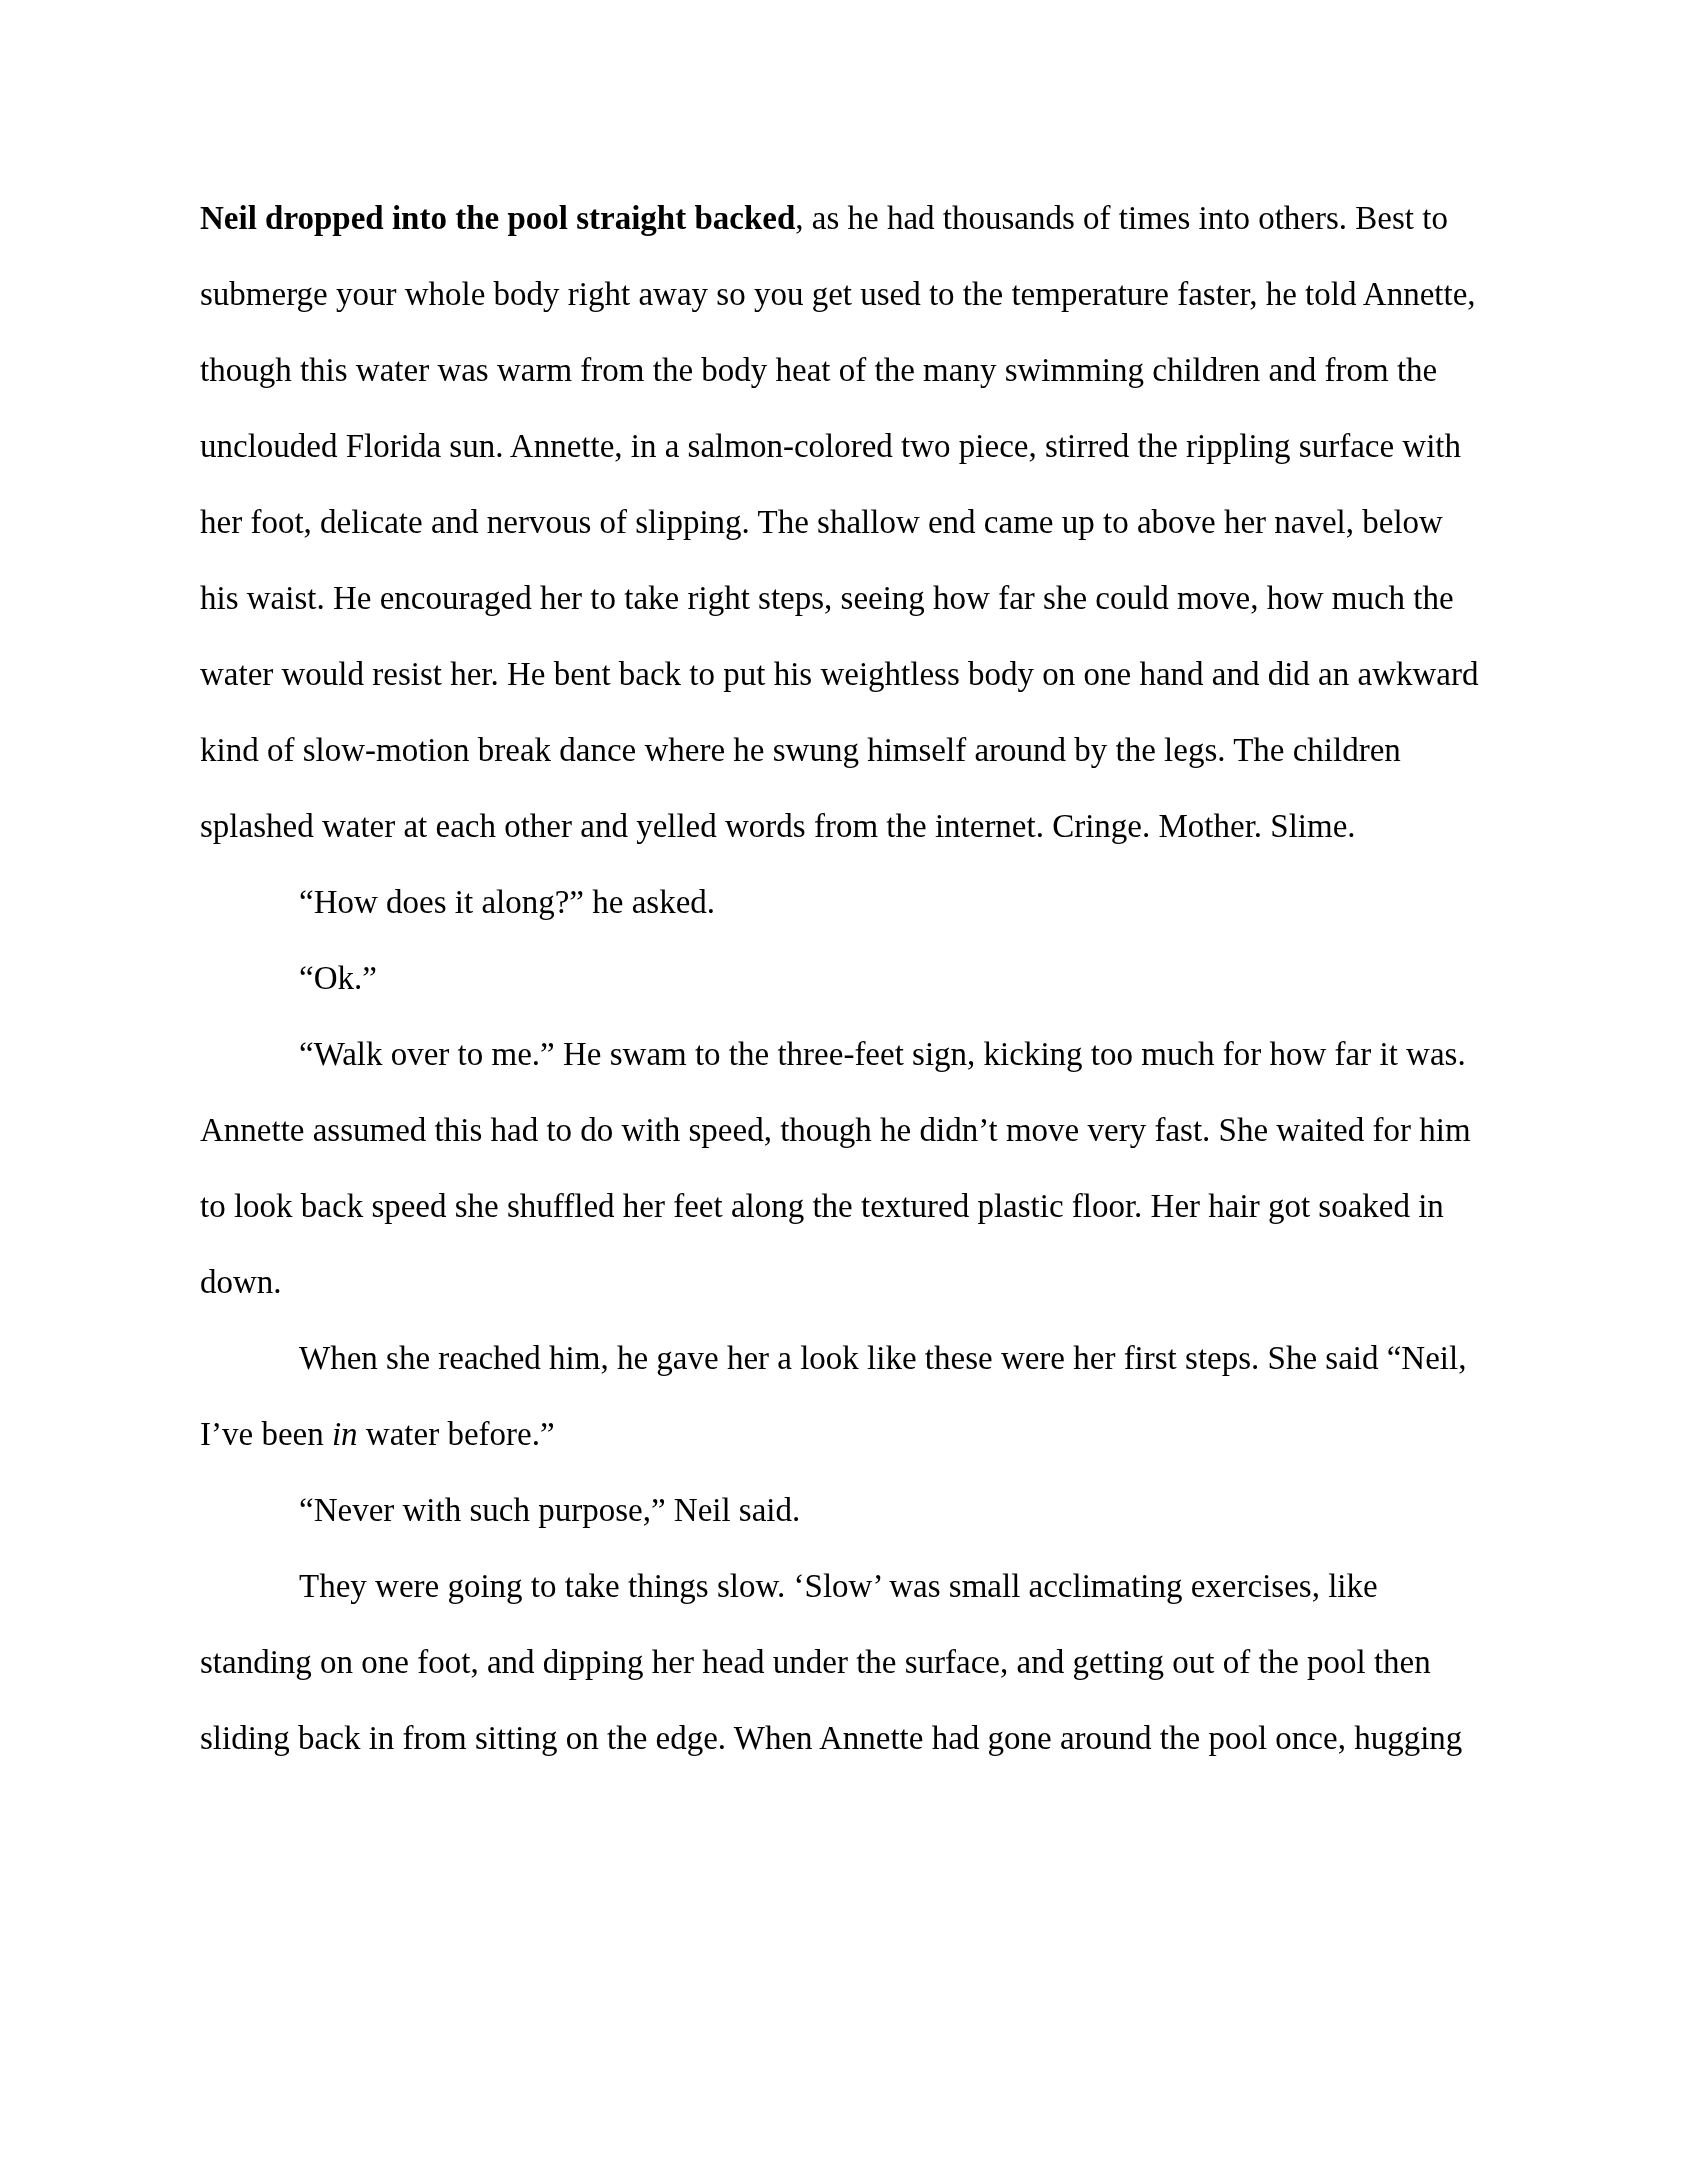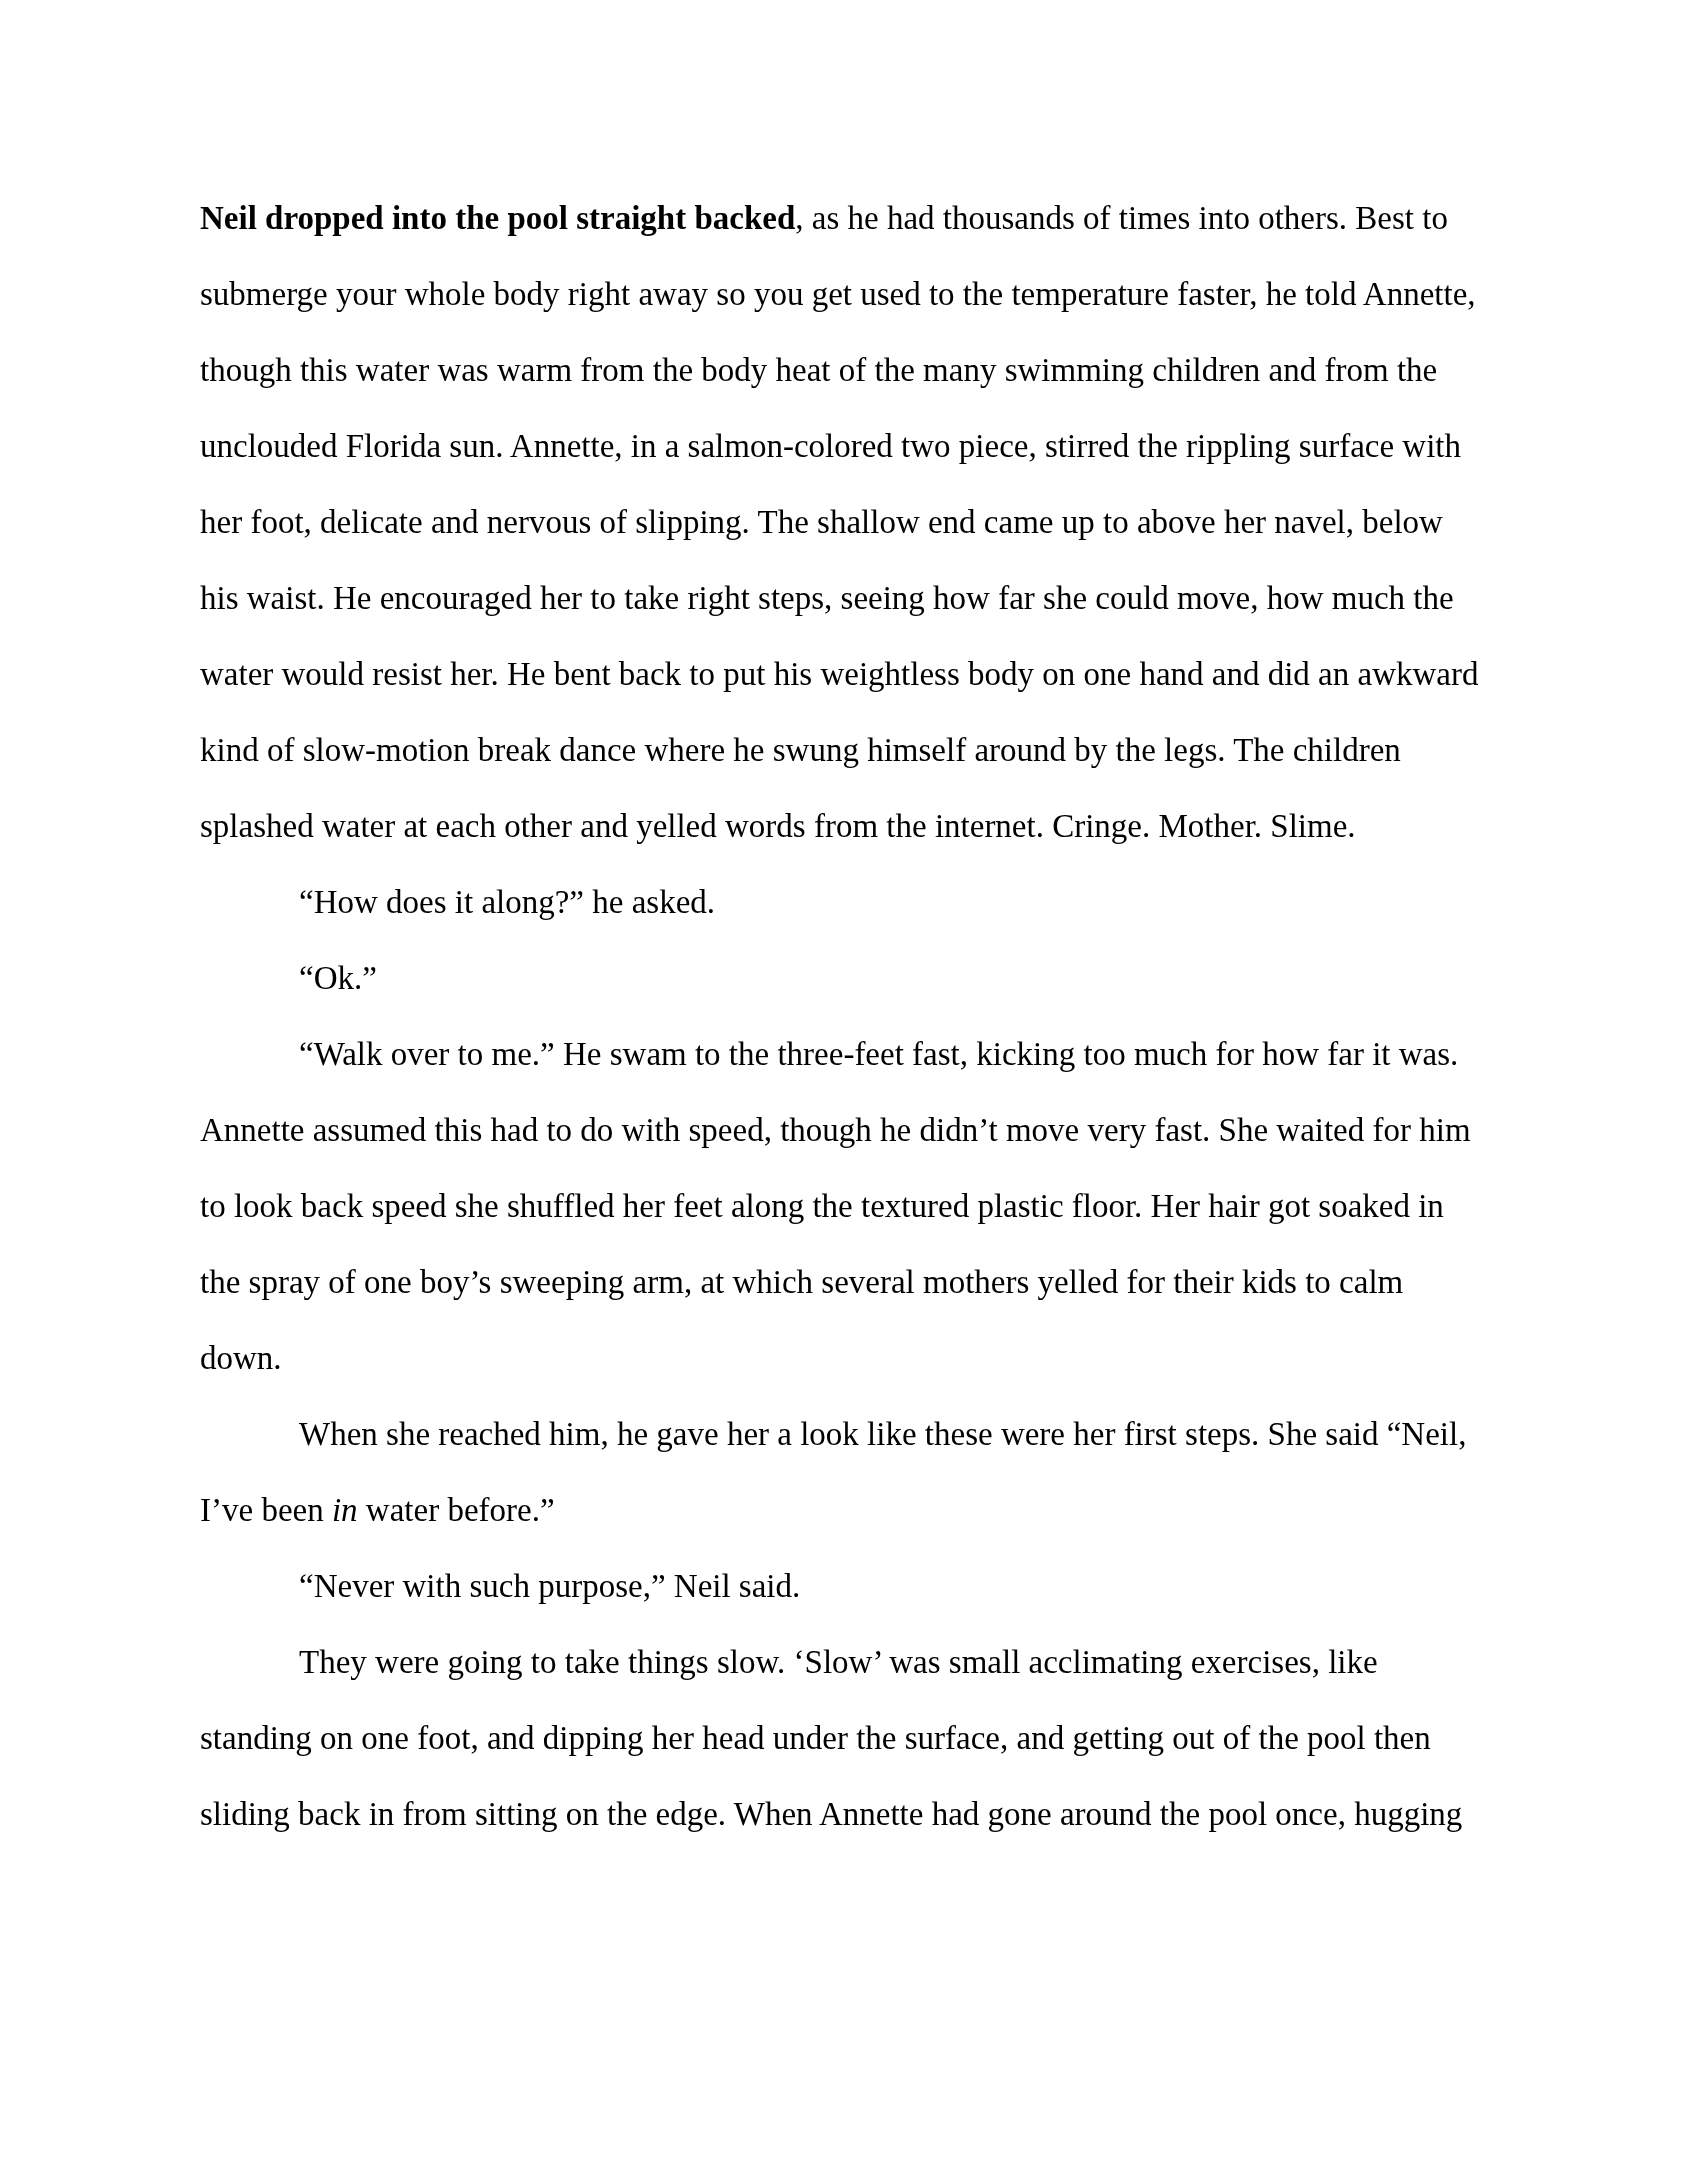--- a/index.html
+++ b/index.html
@@ -62,24 +62,23 @@
 
     <div>
       <span class="line indent">“How does it along?” he asked.</span>
     </div>
 
     <div>
       <span class="line indent">“Ok.”</span>
     </div>
 
     <div>
-      <span class="line indent">“Walk over to me.” He swam to the three-feet fast, kicking too much for how far it was.</span>
+      <span class="line indent">“Walk over to me.” He swam to the three-feet sign, kicking too much for how far it was.</span>
       <span class="line">Annette assumed this had to do with speed, though he didn’t move very fast. She waited for him</span>
       <span class="line">to look back speed she shuffled her feet along the textured plastic floor. Her hair got soaked in</span>
-      <span class="line">the spray of one boy’s sweeping arm, at which several mothers yelled for their kids to calm</span>
       <span class="line">down.</span>
     </div>
 
     <div>
       <span class="line indent">When she reached him, he gave her a look like these were her first steps. She said “Neil,</span>
       <span class="line"><span>I’ve been </span><span class="ital">in</span><span> water before.”</span></span>
     </div>
 
     <div>
       <span class="line indent">“Never with such purpose,” Neil said.</span>

